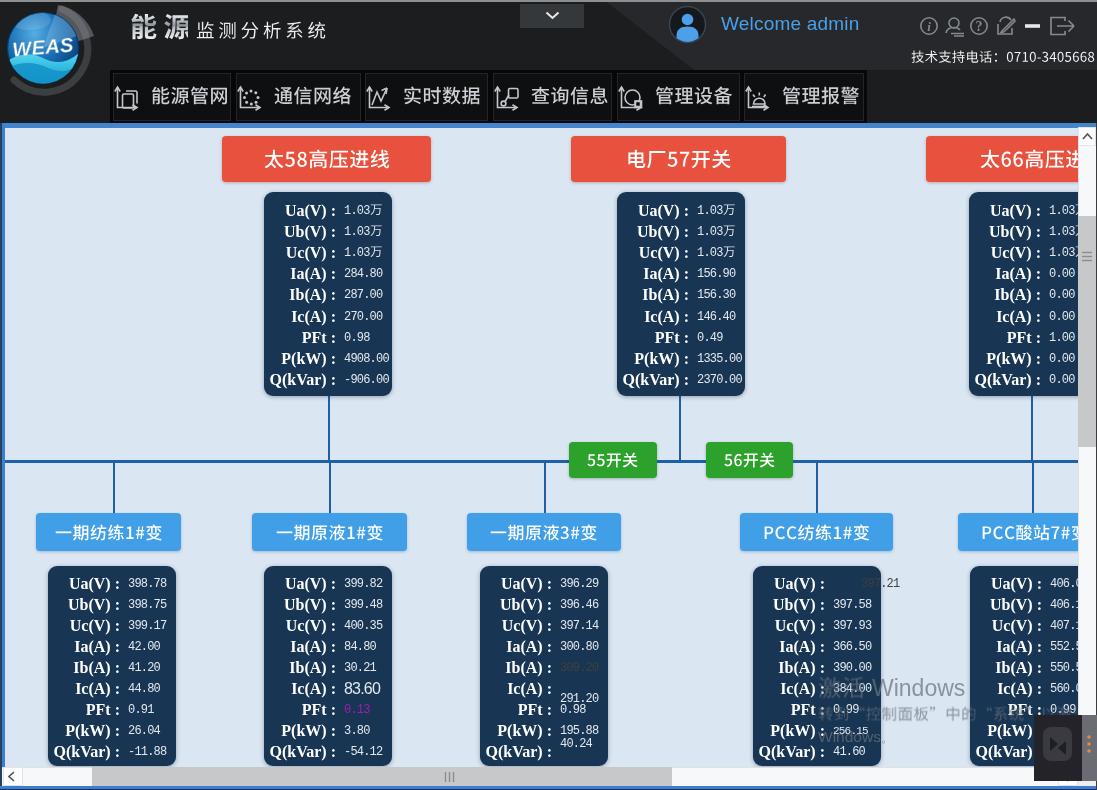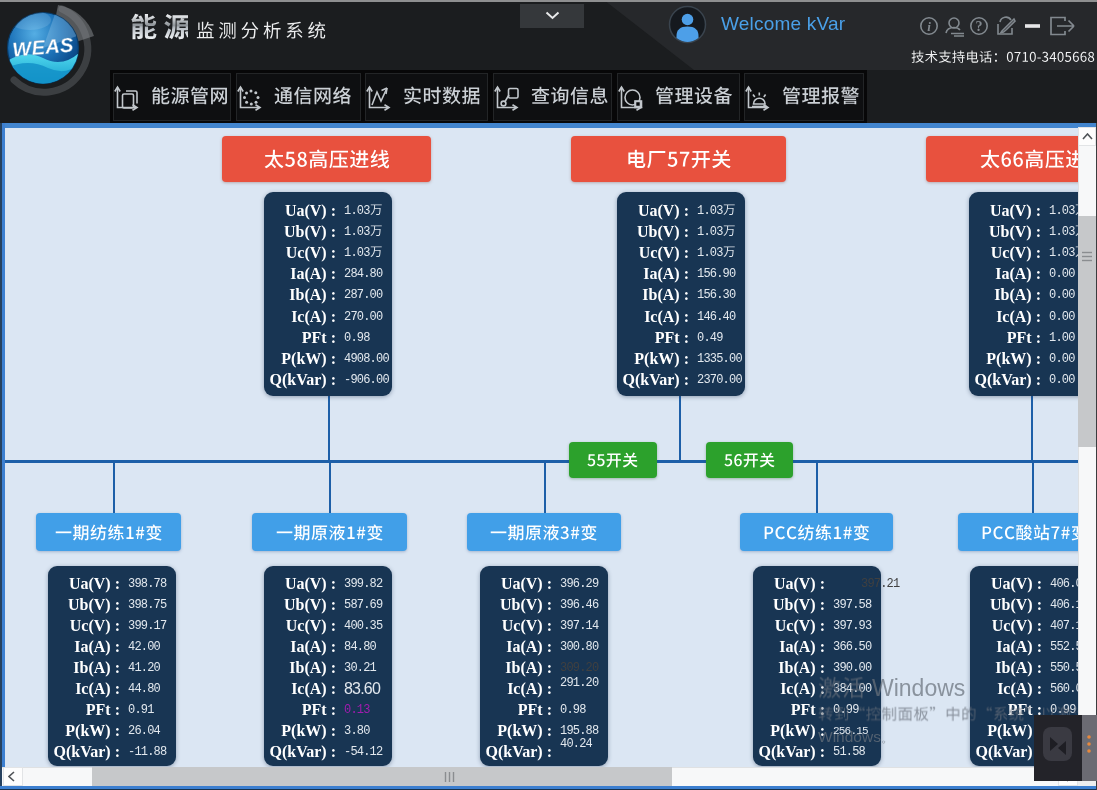--- a/index.html
+++ b/index.html
@@ -58,21 +58,21 @@
       </svg></div>
 <div class="abs" style="left:520px;top:4px;width:64px;height:24px;background:#35383B"></div>
 <svg class="abs" style="left:545px;top:11px" width="15" height="9" viewBox="0 0 15 9">
       <polyline points="1.5,1.5 7.5,7 13.5,1.5" fill="none" stroke="#E8E9EA" stroke-width="2"></polyline>
     </svg>
 <svg class="abs" style="left:668px;top:5px" width="39" height="39" viewBox="0 0 39 39">
 <circle cx="19.5" cy="19.5" r="18" fill="#15191E" stroke="#3A444E" stroke-width="1.5"></circle>
 <circle cx="19.5" cy="14.5" r="5.8" fill="#4D9FE8"></circle>
 <path d="M8.5 31 Q 8.5 21.5 19.5 21.5 Q 30.5 21.5 30.5 31 L 30.5 33 Q 25 37 19.5 37 Q 14 37 8.5 33 Z" fill="#4D9FE8"></path>
 </svg>
-<div class="abs" style="left:721px;top:13px;font-size:19px;color:#4AA0E8;line-height:22px;letter-spacing:0.2px">Welcome kVar</div>
+<div class="abs" style="left:721px;top:13px;font-size:19px;color:#4AA0E8;line-height:22px;letter-spacing:0.2px">Welcome admin</div>
 <svg class="abs" style="left:918px;top:15px" width="162" height="22" viewBox="0 0 162 22">
 <g fill="none" stroke="#82898F" stroke-width="1.6">
 <circle cx="11" cy="11" r="8.2"></circle>
 <circle cx="36" cy="8" r="5"></circle>
         <path d="M28 18 Q 29 12.5 36 12.5 Q 40 12.5 42 15"></path>
         <path d="M33 18.5 H 46 M36 21 H 46"></path>
 <circle cx="61" cy="11" r="8.2"></circle>
 <path d="M80 9 V 19 H 94 V 13"></path>
         <path d="M82 7 A 6 6 0 0 1 93 5"></path>
         <path d="M96 4 L 87 13 L 84 16 L 83 17.5 L 85.5 17 L 88.5 14.5 L 97 6 Z"></path>
@@ -467,21 +467,21 @@
 <div class="abs" style="left:43px;top:571.1px;width:72px;height:21px;font-family:'Liberation Serif',serif;font-weight:bold;font-size:16px;color:#FFF;text-align:right;line-height:21px;white-space:nowrap">PFt&nbsp;:</div>
 <div class="abs" style="left:123px;top:571.1px;height:21px;font-family:'Liberation Mono',monospace;font-size:12px;color:#E2E8EE;line-height:22.5px;white-space:nowrap;letter-spacing:-0.8px">0.91</div>
 <div class="abs" style="left:43px;top:592.2px;width:72px;height:21px;font-family:'Liberation Serif',serif;font-weight:bold;font-size:16px;color:#FFF;text-align:right;line-height:21px;white-space:nowrap">P(kW)&nbsp;:</div>
 <div class="abs" style="left:123px;top:592.2px;height:21px;font-family:'Liberation Mono',monospace;font-size:12px;color:#E2E8EE;line-height:22.5px;white-space:nowrap;letter-spacing:-0.8px">26.04</div>
 <div class="abs" style="left:43px;top:613.3px;width:72px;height:21px;font-family:'Liberation Serif',serif;font-weight:bold;font-size:16px;color:#FFF;text-align:right;line-height:21px;white-space:nowrap">Q(kVar)&nbsp;:</div>
 <div class="abs" style="left:123px;top:613.3px;height:21px;font-family:'Liberation Mono',monospace;font-size:12px;color:#E2E8EE;line-height:22.5px;white-space:nowrap;letter-spacing:-0.8px">-11.88</div>
 <div class="abs" style="left:259px;top:438px;width:128px;height:200px;background:#183553;border-radius:9px;box-shadow:0 1px 4px rgba(30,50,80,0.4)"></div>
 <div class="abs" style="left:259px;top:444.5px;width:72px;height:21px;font-family:'Liberation Serif',serif;font-weight:bold;font-size:16px;color:#FFF;text-align:right;line-height:21px;white-space:nowrap">Ua(V)&nbsp;:</div>
 <div class="abs" style="left:339px;top:444.5px;height:21px;font-family:'Liberation Mono',monospace;font-size:12px;color:#E2E8EE;line-height:22.5px;white-space:nowrap;letter-spacing:-0.8px">399.82</div>
 <div class="abs" style="left:259px;top:465.6px;width:72px;height:21px;font-family:'Liberation Serif',serif;font-weight:bold;font-size:16px;color:#FFF;text-align:right;line-height:21px;white-space:nowrap">Ub(V)&nbsp;:</div>
-<div class="abs" style="left:339px;top:465.6px;height:21px;font-family:'Liberation Mono',monospace;font-size:12px;color:#E2E8EE;line-height:22.5px;white-space:nowrap;letter-spacing:-0.8px">587.69</div>
+<div class="abs" style="left:339px;top:465.6px;height:21px;font-family:'Liberation Mono',monospace;font-size:12px;color:#E2E8EE;line-height:22.5px;white-space:nowrap;letter-spacing:-0.8px">399.48</div>
 <div class="abs" style="left:259px;top:486.7px;width:72px;height:21px;font-family:'Liberation Serif',serif;font-weight:bold;font-size:16px;color:#FFF;text-align:right;line-height:21px;white-space:nowrap">Uc(V)&nbsp;:</div>
 <div class="abs" style="left:339px;top:486.7px;height:21px;font-family:'Liberation Mono',monospace;font-size:12px;color:#E2E8EE;line-height:22.5px;white-space:nowrap;letter-spacing:-0.8px">400.35</div>
 <div class="abs" style="left:259px;top:507.8px;width:72px;height:21px;font-family:'Liberation Serif',serif;font-weight:bold;font-size:16px;color:#FFF;text-align:right;line-height:21px;white-space:nowrap">Ia(A)&nbsp;:</div>
 <div class="abs" style="left:339px;top:507.8px;height:21px;font-family:'Liberation Mono',monospace;font-size:12px;color:#E2E8EE;line-height:22.5px;white-space:nowrap;letter-spacing:-0.8px">84.80</div>
 <div class="abs" style="left:259px;top:528.9px;width:72px;height:21px;font-family:'Liberation Serif',serif;font-weight:bold;font-size:16px;color:#FFF;text-align:right;line-height:21px;white-space:nowrap">Ib(A)&nbsp;:</div>
 <div class="abs" style="left:339px;top:528.9px;height:21px;font-family:'Liberation Mono',monospace;font-size:12px;color:#E2E8EE;line-height:22.5px;white-space:nowrap;letter-spacing:-0.8px">30.21</div>
 <div class="abs" style="left:259px;top:550.0px;width:72px;height:21px;font-family:'Liberation Serif',serif;font-weight:bold;font-size:16px;color:#FFF;text-align:right;line-height:21px;white-space:nowrap">Ic(A)&nbsp;:</div>
 <div class="abs" style="left:339px;top:550.0px;height:21px;font-family:Liberation Sans, sans-serif;font-size:16px;color:#E2E8EE;line-height:22.5px;white-space:nowrap;letter-spacing:-0.8px">83.60</div>
 <div class="abs" style="left:259px;top:571.1px;width:72px;height:21px;font-family:'Liberation Serif',serif;font-weight:bold;font-size:16px;color:#FFF;text-align:right;line-height:21px;white-space:nowrap">PFt&nbsp;:</div>
 <div class="abs" style="left:339px;top:571.1px;height:21px;font-family:'Liberation Mono',monospace;font-size:12px;color:#a21caf;line-height:22.5px;white-space:nowrap;letter-spacing:-0.8px">0.13</div>
@@ -494,21 +494,21 @@
 <div class="abs" style="left:555px;top:444.5px;height:21px;font-family:'Liberation Mono',monospace;font-size:12px;color:#E2E8EE;line-height:22.5px;white-space:nowrap;letter-spacing:-0.8px">396.29</div>
 <div class="abs" style="left:475px;top:465.6px;width:72px;height:21px;font-family:'Liberation Serif',serif;font-weight:bold;font-size:16px;color:#FFF;text-align:right;line-height:21px;white-space:nowrap">Ub(V)&nbsp;:</div>
 <div class="abs" style="left:555px;top:465.6px;height:21px;font-family:'Liberation Mono',monospace;font-size:12px;color:#E2E8EE;line-height:22.5px;white-space:nowrap;letter-spacing:-0.8px">396.46</div>
 <div class="abs" style="left:475px;top:486.7px;width:72px;height:21px;font-family:'Liberation Serif',serif;font-weight:bold;font-size:16px;color:#FFF;text-align:right;line-height:21px;white-space:nowrap">Uc(V)&nbsp;:</div>
 <div class="abs" style="left:555px;top:486.7px;height:21px;font-family:'Liberation Mono',monospace;font-size:12px;color:#E2E8EE;line-height:22.5px;white-space:nowrap;letter-spacing:-0.8px">397.14</div>
 <div class="abs" style="left:475px;top:507.8px;width:72px;height:21px;font-family:'Liberation Serif',serif;font-weight:bold;font-size:16px;color:#FFF;text-align:right;line-height:21px;white-space:nowrap">Ia(A)&nbsp;:</div>
 <div class="abs" style="left:555px;top:507.8px;height:21px;font-family:'Liberation Mono',monospace;font-size:12px;color:#E2E8EE;line-height:22.5px;white-space:nowrap;letter-spacing:-0.8px">300.80</div>
 <div class="abs" style="left:475px;top:528.9px;width:72px;height:21px;font-family:'Liberation Serif',serif;font-weight:bold;font-size:16px;color:#FFF;text-align:right;line-height:21px;white-space:nowrap">Ib(A)&nbsp;:</div>
 <div class="abs" style="left:555px;top:528.9px;height:21px;font-family:'Liberation Mono',monospace;font-size:12px;color:#404040;line-height:22.5px;white-space:nowrap;letter-spacing:-0.8px">309.20</div>
 <div class="abs" style="left:475px;top:550.0px;width:72px;height:21px;font-family:'Liberation Serif',serif;font-weight:bold;font-size:16px;color:#FFF;text-align:right;line-height:21px;white-space:nowrap">Ic(A)&nbsp;:</div>
-<div class="abs" style="left:555px;top:544px;height:21px;font-family:'Liberation Mono',monospace;font-size:12px;color:#E2E8EE;line-height:22.5px;white-space:nowrap;letter-spacing:-0.8px">291.20</div>
+<div class="abs" style="left:555px;top:560px;height:21px;font-family:'Liberation Mono',monospace;font-size:12px;color:#E2E8EE;line-height:22.5px;white-space:nowrap;letter-spacing:-0.8px">291.20</div>
 <div class="abs" style="left:475px;top:571.1px;width:72px;height:21px;font-family:'Liberation Serif',serif;font-weight:bold;font-size:16px;color:#FFF;text-align:right;line-height:21px;white-space:nowrap">PFt&nbsp;:</div>
 <div class="abs" style="left:555px;top:571.1px;height:21px;font-family:'Liberation Mono',monospace;font-size:12px;color:#E2E8EE;line-height:22.5px;white-space:nowrap;letter-spacing:-0.8px">0.98</div>
 <div class="abs" style="left:475px;top:592.2px;width:72px;height:21px;font-family:'Liberation Serif',serif;font-weight:bold;font-size:16px;color:#FFF;text-align:right;line-height:21px;white-space:nowrap">P(kW)&nbsp;:</div>
 <div class="abs" style="left:555px;top:592.2px;height:21px;font-family:'Liberation Mono',monospace;font-size:12px;color:#E2E8EE;line-height:22.5px;white-space:nowrap;letter-spacing:-0.8px">195.88</div>
 <div class="abs" style="left:475px;top:613.3px;width:72px;height:21px;font-family:'Liberation Serif',serif;font-weight:bold;font-size:16px;color:#FFF;text-align:right;line-height:21px;white-space:nowrap">Q(kVar)&nbsp;:</div>
 <div class="abs" style="left:555px;top:605px;height:21px;font-family:'Liberation Mono',monospace;font-size:12px;color:#E2E8EE;line-height:22.5px;white-space:nowrap;letter-spacing:-0.8px">40.24</div>
 <div class="abs" style="left:748px;top:438px;width:128px;height:200px;background:#183553;border-radius:9px;box-shadow:0 1px 4px rgba(30,50,80,0.4)"></div>
 <div class="abs" style="left:748px;top:444.5px;width:72px;height:21px;font-family:'Liberation Serif',serif;font-weight:bold;font-size:16px;color:#FFF;text-align:right;line-height:21px;white-space:nowrap">Ua(V)&nbsp;:</div>
 <div class="abs" style="left:856px;top:444.5px;height:21px;font-family:'Liberation Mono',monospace;font-size:12px;color:#404040;line-height:22.5px;white-space:nowrap;letter-spacing:-0.8px">397.21</div>
 <div class="abs" style="left:748px;top:465.6px;width:72px;height:21px;font-family:'Liberation Serif',serif;font-weight:bold;font-size:16px;color:#FFF;text-align:right;line-height:21px;white-space:nowrap">Ub(V)&nbsp;:</div>
@@ -519,21 +519,21 @@
 <div class="abs" style="left:828px;top:507.8px;height:21px;font-family:'Liberation Mono',monospace;font-size:12px;color:#E2E8EE;line-height:22.5px;white-space:nowrap;letter-spacing:-0.8px">366.50</div>
 <div class="abs" style="left:748px;top:528.9px;width:72px;height:21px;font-family:'Liberation Serif',serif;font-weight:bold;font-size:16px;color:#FFF;text-align:right;line-height:21px;white-space:nowrap">Ib(A)&nbsp;:</div>
 <div class="abs" style="left:828px;top:528.9px;height:21px;font-family:'Liberation Mono',monospace;font-size:12px;color:#E2E8EE;line-height:22.5px;white-space:nowrap;letter-spacing:-0.8px">390.00</div>
 <div class="abs" style="left:748px;top:550.0px;width:72px;height:21px;font-family:'Liberation Serif',serif;font-weight:bold;font-size:16px;color:#FFF;text-align:right;line-height:21px;white-space:nowrap">Ic(A)&nbsp;:</div>
 <div class="abs" style="left:828px;top:550.0px;height:21px;font-family:'Liberation Mono',monospace;font-size:12px;color:#E2E8EE;line-height:22.5px;white-space:nowrap;letter-spacing:-0.8px">384.00</div>
 <div class="abs" style="left:748px;top:571.1px;width:72px;height:21px;font-family:'Liberation Serif',serif;font-weight:bold;font-size:16px;color:#FFF;text-align:right;line-height:21px;white-space:nowrap">PFt&nbsp;:</div>
 <div class="abs" style="left:828px;top:571.1px;height:21px;font-family:'Liberation Mono',monospace;font-size:12px;color:#E2E8EE;line-height:22.5px;white-space:nowrap;letter-spacing:-0.8px">0.99</div>
 <div class="abs" style="left:748px;top:592.2px;width:72px;height:21px;font-family:'Liberation Serif',serif;font-weight:bold;font-size:16px;color:#FFF;text-align:right;line-height:21px;white-space:nowrap">P(kW)&nbsp;:</div>
 <div class="abs" style="left:828px;top:592.2px;height:21px;font-family:'Liberation Mono',monospace;font-size:11px;color:#E2E8EE;line-height:22.5px;white-space:nowrap;letter-spacing:-0.8px">256.15</div>
 <div class="abs" style="left:748px;top:613.3px;width:72px;height:21px;font-family:'Liberation Serif',serif;font-weight:bold;font-size:16px;color:#FFF;text-align:right;line-height:21px;white-space:nowrap">Q(kVar)&nbsp;:</div>
-<div class="abs" style="left:828px;top:613.3px;height:21px;font-family:'Liberation Mono',monospace;font-size:12px;color:#E2E8EE;line-height:22.5px;white-space:nowrap;letter-spacing:-0.8px">51.58</div>
+<div class="abs" style="left:828px;top:613.3px;height:21px;font-family:'Liberation Mono',monospace;font-size:12px;color:#E2E8EE;line-height:22.5px;white-space:nowrap;letter-spacing:-0.8px">41.60</div>
 <div class="abs" style="left:965px;top:438px;width:128px;height:200px;background:#183553;border-radius:9px;box-shadow:0 1px 4px rgba(30,50,80,0.4)"></div>
 <div class="abs" style="left:965px;top:444.5px;width:72px;height:21px;font-family:'Liberation Serif',serif;font-weight:bold;font-size:16px;color:#FFF;text-align:right;line-height:21px;white-space:nowrap">Ua(V)&nbsp;:</div>
 <div class="abs" style="left:1045px;top:444.5px;height:21px;font-family:'Liberation Mono',monospace;font-size:12px;color:#E2E8EE;line-height:22.5px;white-space:nowrap;letter-spacing:-0.8px">406.08</div>
 <div class="abs" style="left:965px;top:465.6px;width:72px;height:21px;font-family:'Liberation Serif',serif;font-weight:bold;font-size:16px;color:#FFF;text-align:right;line-height:21px;white-space:nowrap">Ub(V)&nbsp;:</div>
 <div class="abs" style="left:1045px;top:465.6px;height:21px;font-family:'Liberation Mono',monospace;font-size:12px;color:#E2E8EE;line-height:22.5px;white-space:nowrap;letter-spacing:-0.8px">406.15</div>
 <div class="abs" style="left:965px;top:486.7px;width:72px;height:21px;font-family:'Liberation Serif',serif;font-weight:bold;font-size:16px;color:#FFF;text-align:right;line-height:21px;white-space:nowrap">Uc(V)&nbsp;:</div>
 <div class="abs" style="left:1045px;top:486.7px;height:21px;font-family:'Liberation Mono',monospace;font-size:12px;color:#E2E8EE;line-height:22.5px;white-space:nowrap;letter-spacing:-0.8px">407.12</div>
 <div class="abs" style="left:965px;top:507.8px;width:72px;height:21px;font-family:'Liberation Serif',serif;font-weight:bold;font-size:16px;color:#FFF;text-align:right;line-height:21px;white-space:nowrap">Ia(A)&nbsp;:</div>
 <div class="abs" style="left:1045px;top:507.8px;height:21px;font-family:'Liberation Mono',monospace;font-size:12px;color:#E2E8EE;line-height:22.5px;white-space:nowrap;letter-spacing:-0.8px">552.50</div>
 <div class="abs" style="left:965px;top:528.9px;width:72px;height:21px;font-family:'Liberation Serif',serif;font-weight:bold;font-size:16px;color:#FFF;text-align:right;line-height:21px;white-space:nowrap">Ib(A)&nbsp;:</div>

